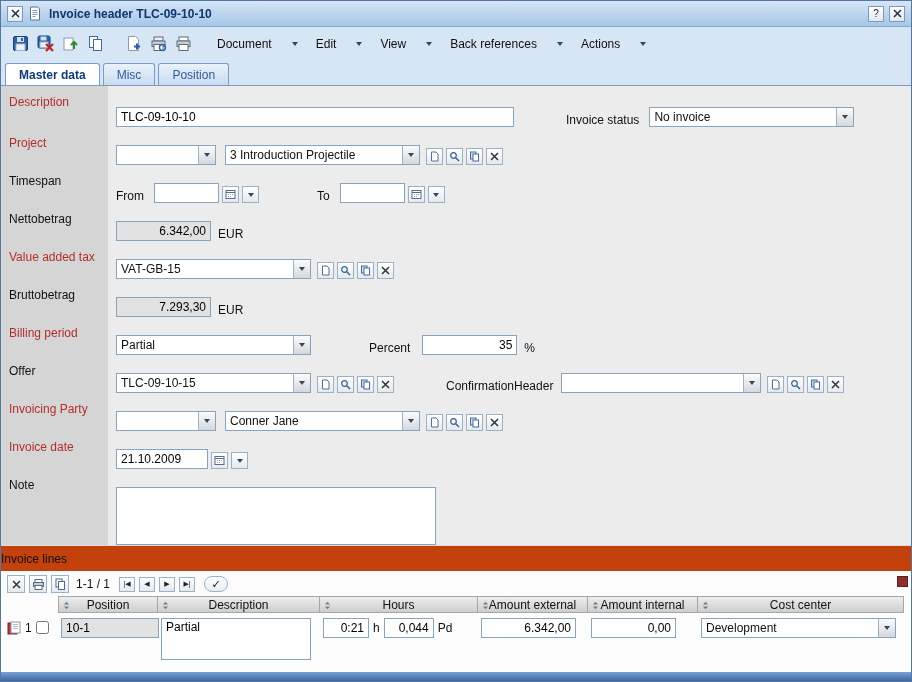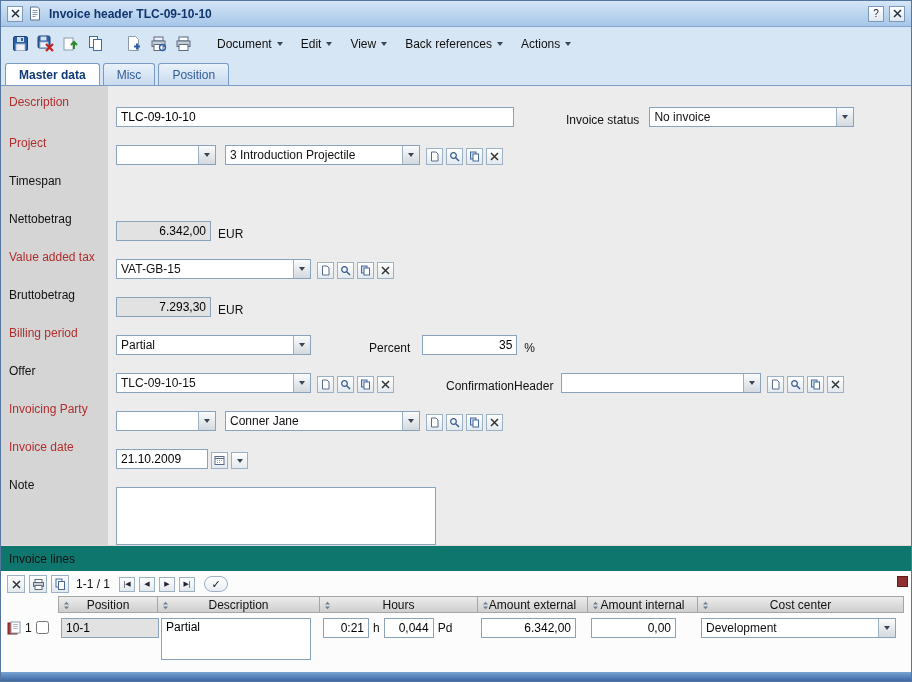--- a/index.html
+++ b/index.html
@@ -8,21 +8,21 @@
 
   .titlebar{flex:0 0 26px;background:linear-gradient(#d5e5f6,#a6c6e8);border-bottom:1px solid #86a7cb;display:flex;align-items:center;gap:5px;padding:0 6px}
   .tb-btn{width:16px;height:16px;background:linear-gradient(#ffffff,#dfe8f1);border:1px solid #7e99b8;display:flex;align-items:center;justify-content:center;font-size:10px;color:#223;cursor:default}
   .title-text{color:#10356f;font-weight:bold;margin-left:2px}
   .flex-spacer{flex:1}
 
   .toolbar{flex:0 0 33px;background:#d7e6f5;display:flex;align-items:center;padding:0 7px}
   .tool-btn{width:25px;height:25px;display:flex;align-items:center;justify-content:center;border:1px solid transparent;border-radius:2px}
   .tool-gap{width:13px}
   .menus{display:flex;margin-left:12px}
-  .menu-item{display:flex;align-items:center;gap:5px;padding:4px 9px;color:#101010}
+  .menu-item{display:flex;align-items:center;gap:20px;padding:4px 9px;color:#101010}
   .tri{width:0;height:0;border-left:3.5px solid transparent;border-right:3.5px solid transparent;border-top:4px solid #3a4656}
 
   .tabbar{flex:0 0 26px;background:#d7e6f5;border-bottom:1px solid #7a9cc4;display:flex;align-items:flex-end;gap:3px;padding:0 4px}
   .tab{padding:4px 13px 3px;border:1px solid #7a9cc4;border-bottom:none;border-radius:3px 3px 0 0;background:linear-gradient(#eaf2fb,#c8dbf0);color:#2e5c98}
   .tab.active{background:#fff;color:#0f3a78;font-weight:bold}
 
   .form{background:#ececec}
   .frow{display:flex;min-height:38px}
   .row-desc{min-height:41px}
   .row-note{min-height:76px}
@@ -36,21 +36,21 @@
   .ro{background:#e2e2e2}
   .w46{width:46px}.w50{width:50px}.w65{width:65px}.w78{width:92px}.w80{width:98px}.w85{width:85px}.w95{width:95px}
   .w100{width:100px}.w195{width:195px}.w200{width:200px}.w205{width:205px}.w398{width:398px}
   .dd{height:20px;border:1px solid #89a3bd;background:#fff;display:flex;align-items:stretch;flex:0 0 auto}
   .dd-text{flex:1;padding:2px 4px 0;white-space:nowrap;overflow:hidden}
   .dd-btn{width:17px;background:linear-gradient(#fbfbfb,#d3d9df);border-left:1px solid #9db1c5;display:flex;align-items:center;justify-content:center}
   .ibtn{width:17px;height:17px;margin-left:3px;border:1px solid #9db1c5;background:linear-gradient(#ffffff,#e3e9ef);display:inline-flex;align-items:center;justify-content:center;flex:0 0 auto}
   .actions{display:flex;padding-top:1px;margin-left:3px}
   .note-ta{width:320px;height:58px;border:1px solid #89a3bd;background:#fff;font:12px "Liberation Sans",sans-serif;padding:2px 4px;resize:none}
 
-  .lines-label-row{min-height:26px;background:#0f766e;border-top:1px solid #dcdcdc;padding:6px 8px 0}
+  .lines-label-row{min-height:26px;background:#c2410c;border-top:1px solid #dcdcdc;padding:6px 0 0}
   .lines{flex:1;background:#fcfcfc;position:relative}
   .lines-toolbar{display:flex;align-items:center;gap:4px;padding:4px 6px 2px}
   .lt-btn{width:18px;height:18px;border:1px solid #9db1c5;background:linear-gradient(#fff,#e4e9ee);display:flex;align-items:center;justify-content:center}
   .pag{margin:0 5px 0 3px}
   .nav-btn{min-width:16px;height:15px;padding:0 2px;border:1px solid #9db1c5;background:linear-gradient(#fff,#e4e9ee);font-size:7px;display:flex;align-items:center;justify-content:center;color:#223}
   .ok-btn{width:24px;height:16px;border:1px solid #9db1c5;border-radius:8px;background:linear-gradient(#fff,#e8edf2);display:flex;align-items:center;justify-content:center;font-size:11px;margin-left:5px}
   .corner-marker{position:absolute;right:3px;top:5px;width:11px;height:11px;background:#8c3030;border:1px solid #5e1f1f}
 
   .thead{display:flex;margin:1px 7px 0 57px}
   .th{height:17px;background:linear-gradient(#ededed,#cecece);border:1px solid #a6a6a6;border-left:none;display:flex;align-items:center;justify-content:center;position:relative}
@@ -224,20 +224,46 @@
               <svg width="11" height="11" viewBox="0 0 11 11">
                 <path d="M2 2 L9 9 M9 2 L2 9" stroke="#333" stroke-width="1.5"></path>
               </svg>
             </span>
         </span>
       </div>
     </div>
 
     <div class="frow">
       <div class="flabel">Timespan</div>
+      <div class="fcontent">
+        <span class="inline-label">From</span>
+        <input class="txt w65" style="margin-left: 10px;" value="">
+        <span class="ibtn">
+            <svg width="11" height="11" viewBox="0 0 11 11">
+              <rect x="1" y="1.5" width="9" height="8" fill="#fff" stroke="#5a6b8c"></rect>
+              <path d="M1 3.5 h9" stroke="#5a6b8c"></path>
+              <path d="M3 5.5 h1 M5 5.5 h1 M7 5.5 h1 M3 7.5 h1 M5 7.5 h1" stroke="#99a"></path>
+            </svg>
+          </span>
+        <span class="ibtn">
+            <span class="tri"></span>
+          </span>
+        <span class="inline-label" style="margin-left:58px">To</span>
+        <input class="txt w65" style="margin-left: 10px;" value="">
+        <span class="ibtn">
+            <svg width="11" height="11" viewBox="0 0 11 11">
+              <rect x="1" y="1.5" width="9" height="8" fill="#fff" stroke="#5a6b8c"></rect>
+              <path d="M1 3.5 h9" stroke="#5a6b8c"></path>
+              <path d="M3 5.5 h1 M5 5.5 h1 M7 5.5 h1 M3 7.5 h1 M5 7.5 h1" stroke="#99a"></path>
+            </svg>
+          </span>
+        <span class="ibtn">
+            <span class="tri"></span>
+          </span>
+      </div>
     </div>
 
     <div class="frow">
       <div class="flabel">Nettobetrag</div>
       <div class="fcontent">
         <input class="txt num ro w95" readonly="" value="6.342,00" style="">
         <span class="unit">EUR</span>
       </div>
     </div>
 

